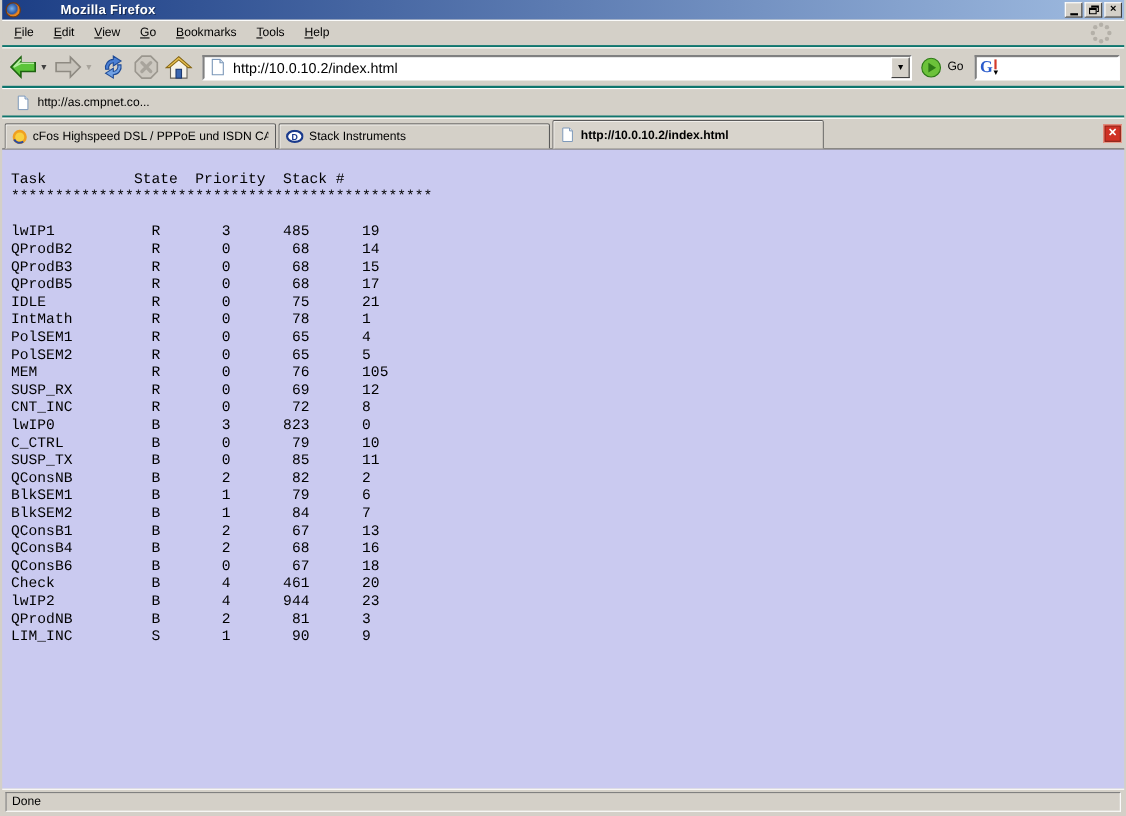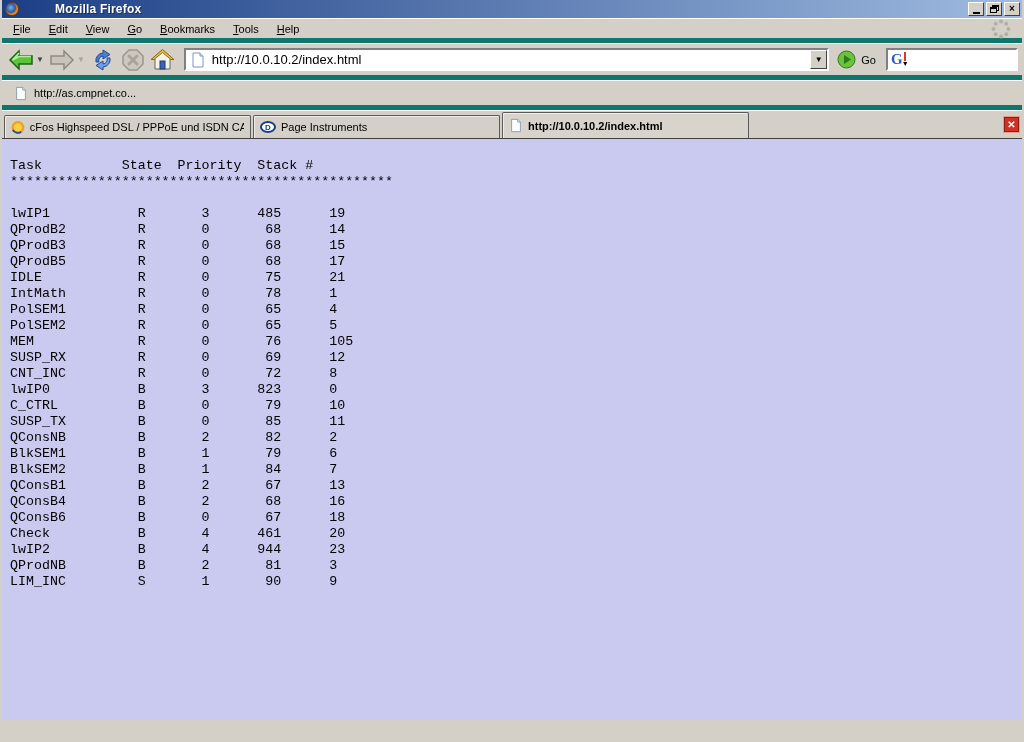--- a/index.html
+++ b/index.html
@@ -27,21 +27,21 @@
   .win-btn { width:16px; height:14px; background:#d4d0c8; position:relative;
     border:1px solid; border-color:#fff #404040 #404040 #fff;
     display:flex; align-items:center; justify-content:center;
     font-size:10px; font-weight:bold; color:#000; line-height:1; }
   .glyph-min { width:7px; height:2px; background:#000; margin-top:7px; }
   .glyph-restore { position:relative; width:9px; height:8px; }
   .glyph-restore .r1 { position:absolute; top:0; right:0; width:7px; height:6px; border:1px solid #000; border-top-width:2px; background:#d4d0c8; }
   .glyph-restore .r2 { position:absolute; bottom:0; left:0; width:7px; height:6px; border:1px solid #000; border-top-width:2px; background:#d4d0c8; }
 
   
-  .bar { border-top:1px solid #fff; border-bottom:5px solid #0f766e; background:#d4d0c8; }
+  .bar { border-top:1px solid #fff; border-bottom:2px solid #0f766e; background:#d4d0c8; }
 
   
   .menubar { height:25px; display:flex; align-items:center; padding:0 2px; }
   .menu-item { font-size:11px; padding:4px 9px; color:#000; }
   .menu-item u { text-decoration:underline; }
   .throbber { margin-left:auto; margin-right:8px; width:22px; height:22px; }
 
   
   .navbar { height:37px; display:flex; align-items:center; padding:0 4px; }
   .nav-btn { display:flex; align-items:center; padding:2px; margin-right:1px; }
@@ -228,21 +228,21 @@
         <circle cx="7.5" cy="7.5" r="4.5" fill="#f8d040"></circle>
         <path d="M2 10 A6 6 0 0 0 11 12" fill="none" stroke="#2a4aa0" stroke-width="2"></path>
       </svg>
       <span class="tab-label">cFos Highspeed DSL / PPPoE und ISDN CAP...</span>
     </div>
     <div class="tab">
       <svg class="icon-svg" width="16" height="12" viewBox="0 0 16 12">
         <ellipse cx="8" cy="6" rx="7" ry="5" fill="#fff" stroke="#1a3a8c" stroke-width="2"></ellipse>
         <text x="5" y="9" font-size="8" font-weight="bold" fill="#1a3a8c" font-family="Liberation Sans, sans-serif">D</text>
       </svg>
-      <span class="tab-label">Page Instruments</span>
+      <span class="tab-label">Stack Instruments</span>
     </div>
     <div class="tab active">
       <svg class="icon-svg" width="14" height="15" viewBox="0 0 16 16">
         <path d="M3 1 L10 1 L13 4 L13 15 L3 15 Z" fill="#fff" stroke="#7a96b8" stroke-width="1"></path>
         <path d="M10 1 L10 4 L13 4" fill="#dce8f4" stroke="#7a96b8" stroke-width="1"></path>
       </svg>
       <span class="tab-label">http://10.0.10.2/index.html</span>
     </div>
     <span class="tab-close">
         <span>✕</span>
@@ -272,14 +272,17 @@
 BlkSEM2         B       1       84      7
 QConsB1         B       2       67      13
 QConsB4         B       2       68      16
 QConsB6         B       0       67      18
 Check           B       4      461      20
 lwIP2           B       4      944      23
 QProdNB         B       2       81      3
 LIM_INC         S       1       90      9</pre>
   </div>
 
+  <div class="statusbar">
+    <div class="status-panel">Done</div>
+  </div>
 
 </div>
 
 </body></html>

